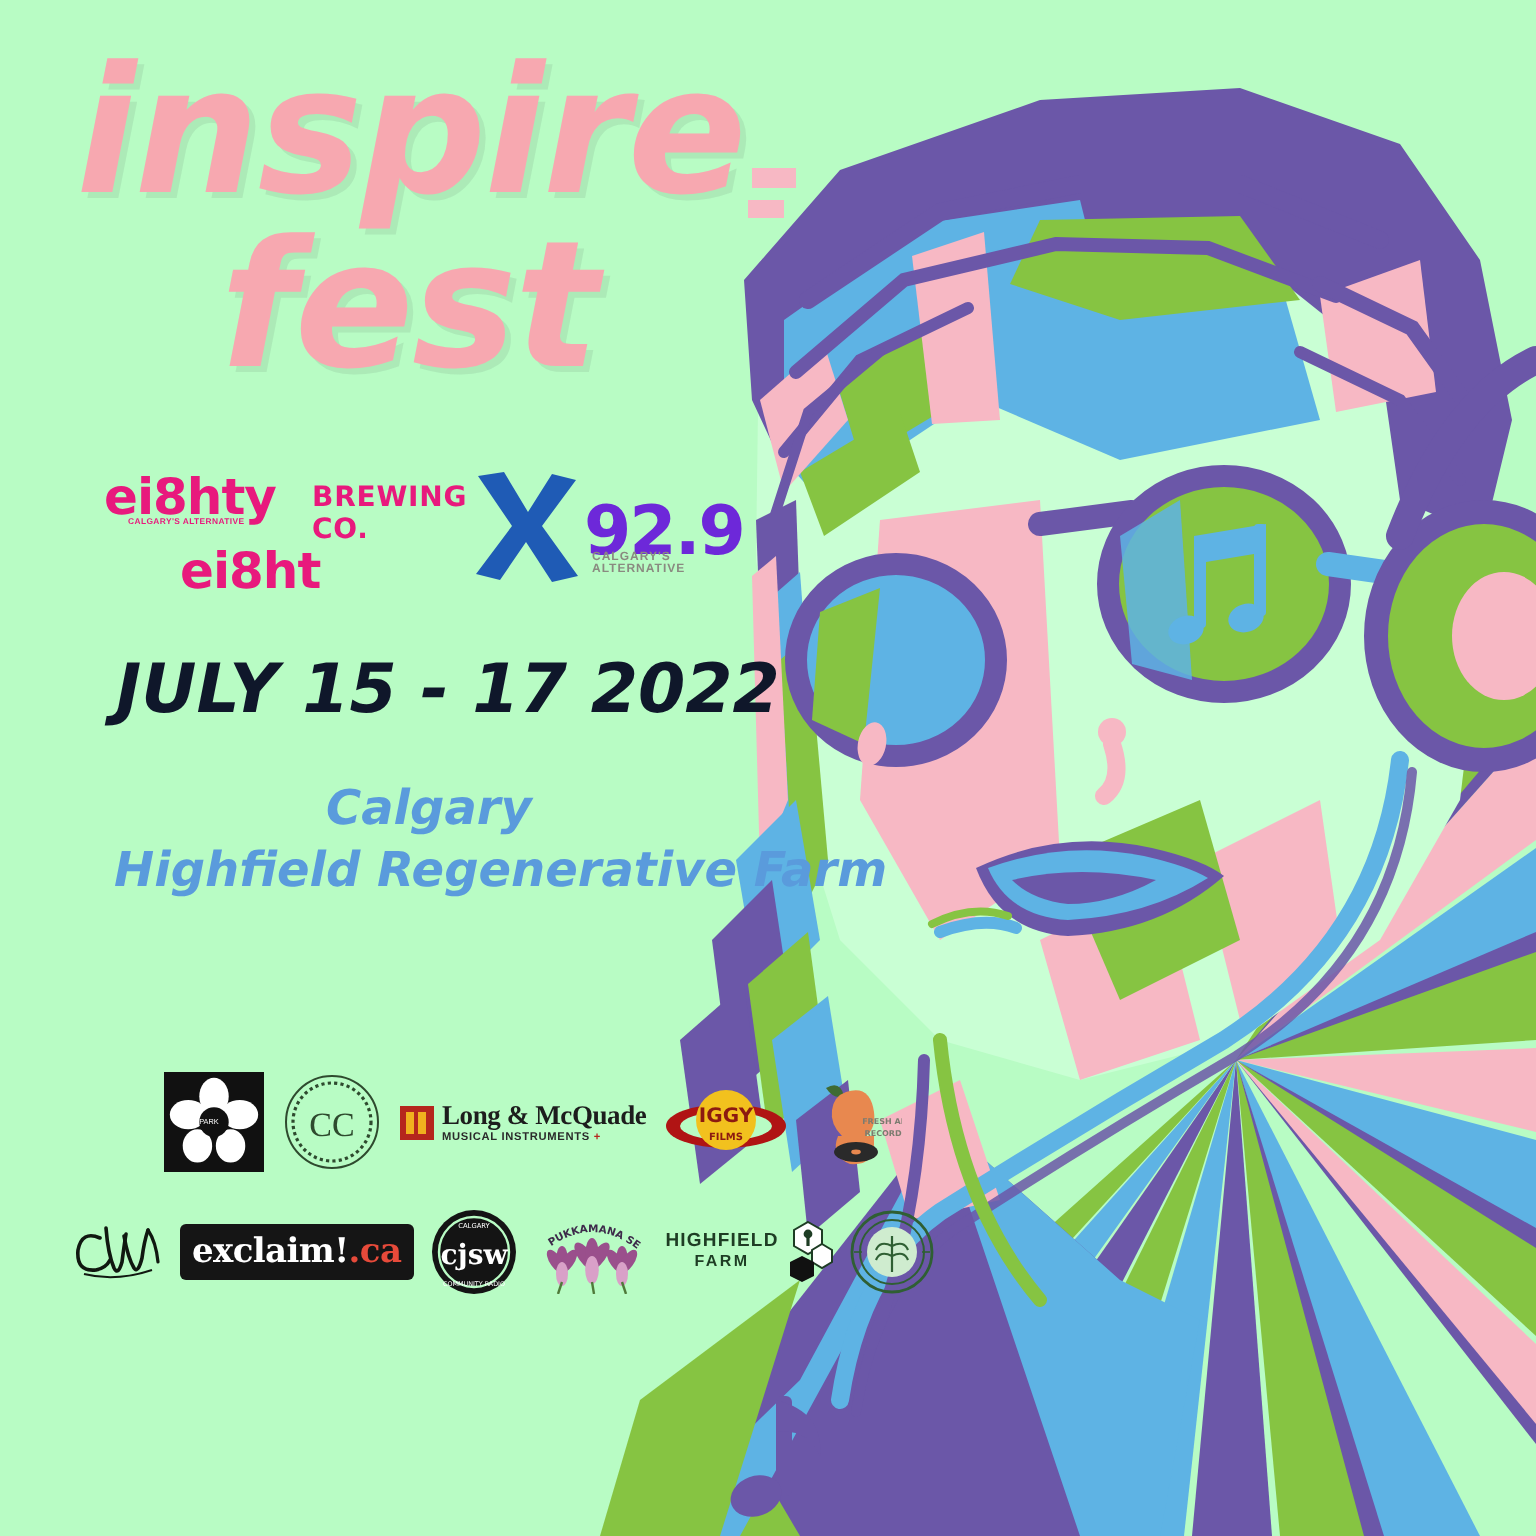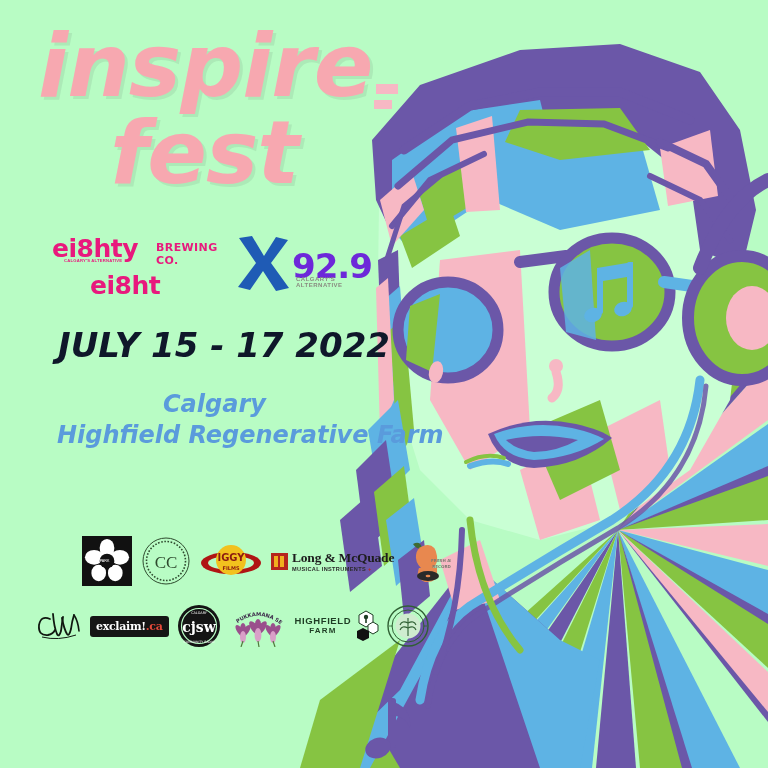--- a/index.html
+++ b/index.html
@@ -29,21 +29,21 @@
   #top-sponsors{position:absolute;left:52px;top:232px;display:flex;align-items:center;gap:34px;}
 
   .e88{position:relative;width:150px;height:62px;}
   .e88 .l1,.e88 .l2{
     position:absolute;font-family:"DejaVu Sans",sans-serif;font-weight:bold;
     color:#e8197d;font-size:25px;letter-spacing:-.5px;line-height:1;
   }
   .e88 .l1{left:0;top:4px;}
   .e88 .l2{left:38px;top:31px;margin-top:10px;}
   .e88 .brew{
-    position:absolute;left:104px;top:9px;font-size:11px;font-weight:bold;
+    position:absolute;left:104px;top:9px;font-size:14px;font-weight:bold;
     color:#e8197d;letter-spacing:.4px;font-family:"DejaVu Sans",sans-serif;
   }
   .e88 .sub{
     position:absolute;left:12px;top:26px;font-size:4.2px;font-weight:bold;
     color:#e8197d;letter-spacing:.2px;
   }
 
   .x929{position:relative;width:130px;height:62px;display:flex;align-items:center;}
   .x929 .xmark{position:relative;width:54px;height:58px;}
   .x929 .num{font-family:"DejaVu Sans",sans-serif;font-weight:bold;font-size:34px;color:#6d28d9;letter-spacing:-1px;line-height:1;margin-left:2px;margin-top:6px;}
@@ -88,21 +88,21 @@
   .lmq-txt .t2{font-size:5.6px;font-weight:bold;color:#2a2a2a;letter-spacing:.35px;margin-top:1.5px;}
   .lmq-txt .t2 b{color:#b5261d;}
   
   .lg-peach{width:48px;height:46px;}
   
   .lg-ctv{width:48px;height:34px;}
   
   .lg-exclaim{
     background:#151515;color:#fff;border-radius:3px;
     padding:4px 6px;font-family:"DejaVu Serif",serif;font-weight:bold;
-    font-size:11px;letter-spacing:-.3px;white-space:nowrap;
+    font-size:17px;letter-spacing:-.3px;white-space:nowrap;
   }
   .lg-exclaim .dot{color:#e64a3a;}
   
   .lg-cjsw{width:44px;height:44px;}
   
   .lg-flowers{width:58px;height:42px;}
   
   .lg-hf{display:flex;align-items:center;gap:2px;}
   .hf-txt{text-align:center;font-family:"Liberation Sans",sans-serif;}
   .hf-txt .h1{font-size:9.5px;font-weight:bold;color:#1e3d24;letter-spacing:.6px;line-height:1;}
@@ -321,39 +321,39 @@
         </div>
 
         <div class="plogo lg-cc">
           <svg viewBox="0 0 50 50" width="50" height="50" xmlns="http://www.w3.org/2000/svg">
             <circle cx="25" cy="25" r="23" fill="none" stroke="#2e4a2e" stroke-width="1"></circle>
             <circle cx="25" cy="25" r="19.5" fill="none" stroke="#2e4a2e" stroke-width="1.6" stroke-dasharray="1.6 1.6"></circle>
             <text x="25" y="32" text-anchor="middle" font-family="Liberation Serif,serif" font-size="17" fill="#2e4a2e">CC</text>
           </svg>
         </div>
 
-        <div class="plogo lg-iggy">
-          <svg viewBox="0 0 62 42" width="62" height="42" xmlns="http://www.w3.org/2000/svg">
-            <ellipse cx="31" cy="23" rx="30" ry="11" fill="#b01414"></ellipse>
-            <ellipse cx="31" cy="23" rx="23" ry="7" fill="#b8fcc4"></ellipse>
-            <circle cx="31" cy="20" r="15" fill="#f2c11e"></circle>
-            <text x="31" y="21" text-anchor="middle" font-family="DejaVu Sans,sans-serif" font-weight="bold" font-size="10" fill="#8c1a10">IGGY</text>
-            <text x="31" y="30" text-anchor="middle" font-family="DejaVu Sans,sans-serif" font-weight="bold" font-size="5" fill="#8c1a10">FILMS</text>
-          </svg>
-        </div>
-
         <div class="plogo lg-lmq">
           <div class="lmq-sq">
             <i style="left:3px;top:3px;width:4px;height:11px;"></i>
             <i style="left:9px;top:3px;width:4px;height:11px;"></i>
           </div>
           <div class="lmq-txt">
             <div class="t1">Long &amp; McQuade</div>
             <div class="t2"><span>MUSICAL INSTRUMENTS</span> <b>+</b></div>
           </div>
+        </div>
+
+        <div class="plogo lg-iggy">
+          <svg viewBox="0 0 62 42" width="62" height="42" xmlns="http://www.w3.org/2000/svg">
+            <ellipse cx="31" cy="23" rx="30" ry="11" fill="#b01414"></ellipse>
+            <ellipse cx="31" cy="23" rx="23" ry="7" fill="#b8fcc4"></ellipse>
+            <circle cx="31" cy="20" r="15" fill="#f2c11e"></circle>
+            <text x="31" y="21" text-anchor="middle" font-family="DejaVu Sans,sans-serif" font-weight="bold" font-size="10" fill="#8c1a10">IGGY</text>
+            <text x="31" y="30" text-anchor="middle" font-family="DejaVu Sans,sans-serif" font-weight="bold" font-size="5" fill="#8c1a10">FILMS</text>
+          </svg>
         </div>
 
         <div class="plogo lg-peach">
           <svg viewBox="0 0 48 46" width="48" height="46" xmlns="http://www.w3.org/2000/svg">
             <path d="M10 6 Q17 2 19 10 Q14 12 10 6 Z" fill="#3f6b33"></path>
             <path d="M20 8 Q32 4 34 18 Q35 26 30 30 L18 30 Q12 24 13 17 Q14 10 20 8 Z" fill="#e8884f"></path>
             <path d="M16 30 Q12 40 22 44 Q34 45 34 34 L34 30 Z" fill="#e8884f"></path>
             <ellipse cx="25" cy="38" rx="11" ry="5" fill="#2a2a2a"></ellipse>
             <ellipse cx="25" cy="38" rx="2.4" ry="1.2" fill="#e8884f"></ellipse>
             <text x="40" y="24" text-anchor="middle" font-family="DejaVu Sans,sans-serif" font-weight="bold" font-size="4" fill="#7c7c70">FRESH AIR</text>

